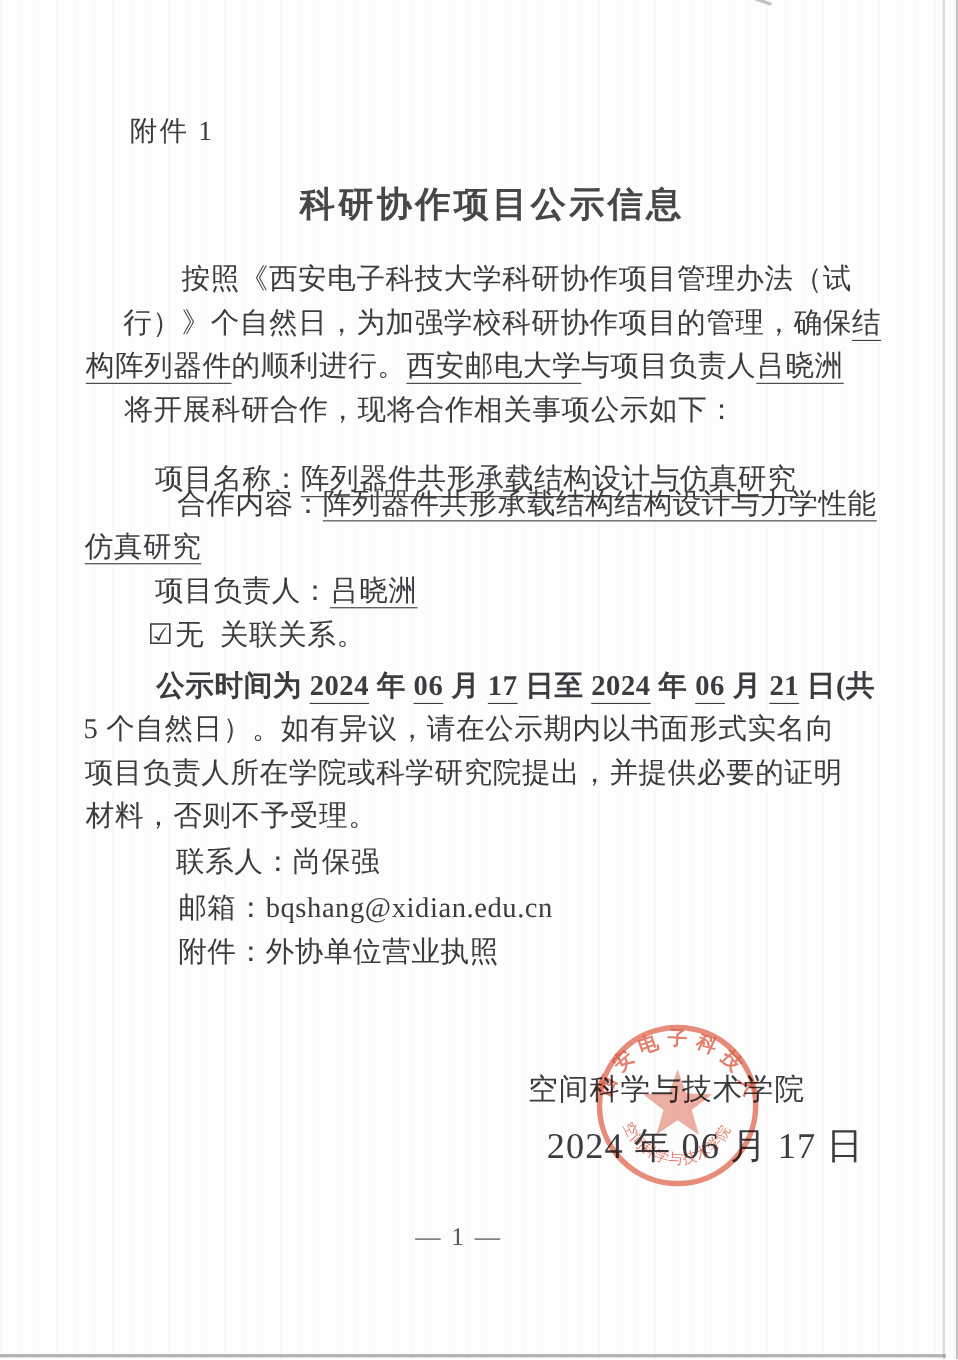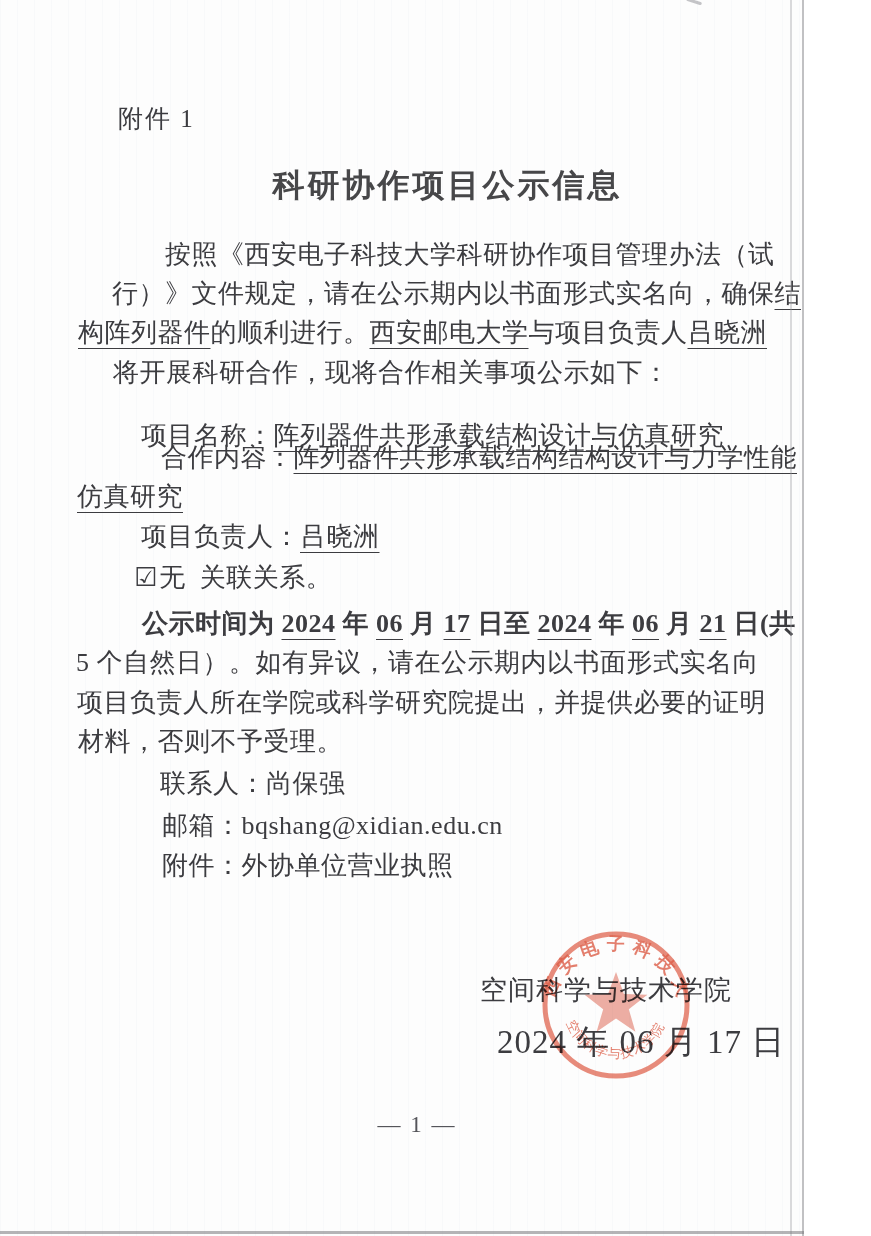--- a/index.html
+++ b/index.html
@@ -1,17 +1,17 @@
 <!DOCTYPE html>
 <html><head>
 <meta charset="utf-8">
 <style>
   html,body { margin:0; padding:0; background:#ffffff; }
   .page {
-    position:relative; width:804px; height:1236px; overflow:hidden;
+    position:relative; width:871px; height:1236px; overflow:hidden;
     background:
       repeating-linear-gradient(90deg, rgba(205,214,226,0.10) 0 1px, rgba(255,255,255,0) 1px 17px),
       #fdfdfd;
     font-family:"Liberation Serif","DejaVu Serif",serif;
     color:#3c3c40;
   }
   .edge-right { position:absolute; top:0; right:12px; width:2px; height:1236px; background:rgba(150,150,155,0.35); }
   .edge-right2 { position:absolute; top:0; right:0; width:2px; height:1236px; background:rgba(120,120,125,0.45); }
   .edge-bottom { position:absolute; left:0; bottom:2px; width:860px; height:3px; background:rgba(120,120,124,0.55); }
   .artifact-top { position:absolute; left:686px; top:0; width:16px; height:3px; background:rgba(140,140,145,0.5); transform:rotate(18deg); border-radius:2px; }
@@ -34,22 +34,22 @@
 </head>
 <body>
 
 <div class="page">
 
   <div class="artifact-top"></div>
 
   <div class="attach">附件 1</div>
   <div class="title">科研协作项目公示信息</div>
 
-  <div class="line" style="left:165px; top:235px;"><span>按照《西安电子科技大学科研协作项目管理办法（试</span></div>
-  <div class="line" style="left:112px; top:274px;"><span>行）》文件规定，请在公示期内以书面形式实名向，确保</span><span class="u">结</span></div>
+  <div class="line" style="left:165px; top:235px;font-family:Liberation Mono, monospace;"><span>按照《西安电子科技大学科研协作项目管理办法（试</span></div>
+  <div class="line" style="left:112px; top:274px;"><span>行）》个自然日，为加强学校科研协作项目的管理，确保</span><span class="u">结</span></div>
   <div class="line" style="left:78px; top:313px;"><span class="u">构阵列器件</span><span>的顺利进行。</span><span class="u">西安邮电大学</span><span>与项目负责人</span><span class="u">吕晓洲</span></div>
   <div class="line" style="left:113px; top:353px;"><span>将开展科研合作，现将合作相关事项公示如下：</span></div>
 
   <div class="line" style="left:141px; top:396px;margin-top:20px;"><span>项目名称：</span><span class="u">阵列器件共形承载结构设计与仿真研究</span></div>
   <div class="line" style="left:142px; top:438px;margin-left:19px;"><span>合作内容：</span><span class="u">阵列器件共形承载结构结构设计与力学性能</span></div>
   <div class="line" style="left:77px; top:477px;"><span class="u">仿真研究</span></div>
   <div class="line" style="left:141px; top:517px;"><span>项目负责人：</span><span class="u">吕晓洲</span></div>
   <div class="line" style="left:134px; top:557px;"><span class="checkbox">☑</span><span>无  关联关系。</span></div>
 
   <div class="line" style="left:142px; top:604px;font-weight:bold;"><span>公示时间为 </span><span class="u">2024</span><span> 年 </span><span class="u">06</span><span> 月 </span><span class="u">17</span><span> 日至 </span><span class="u">2024</span><span> 年 </span><span class="u">06</span><span> 月 </span><span class="u">21</span><span> 日(共</span></div>

